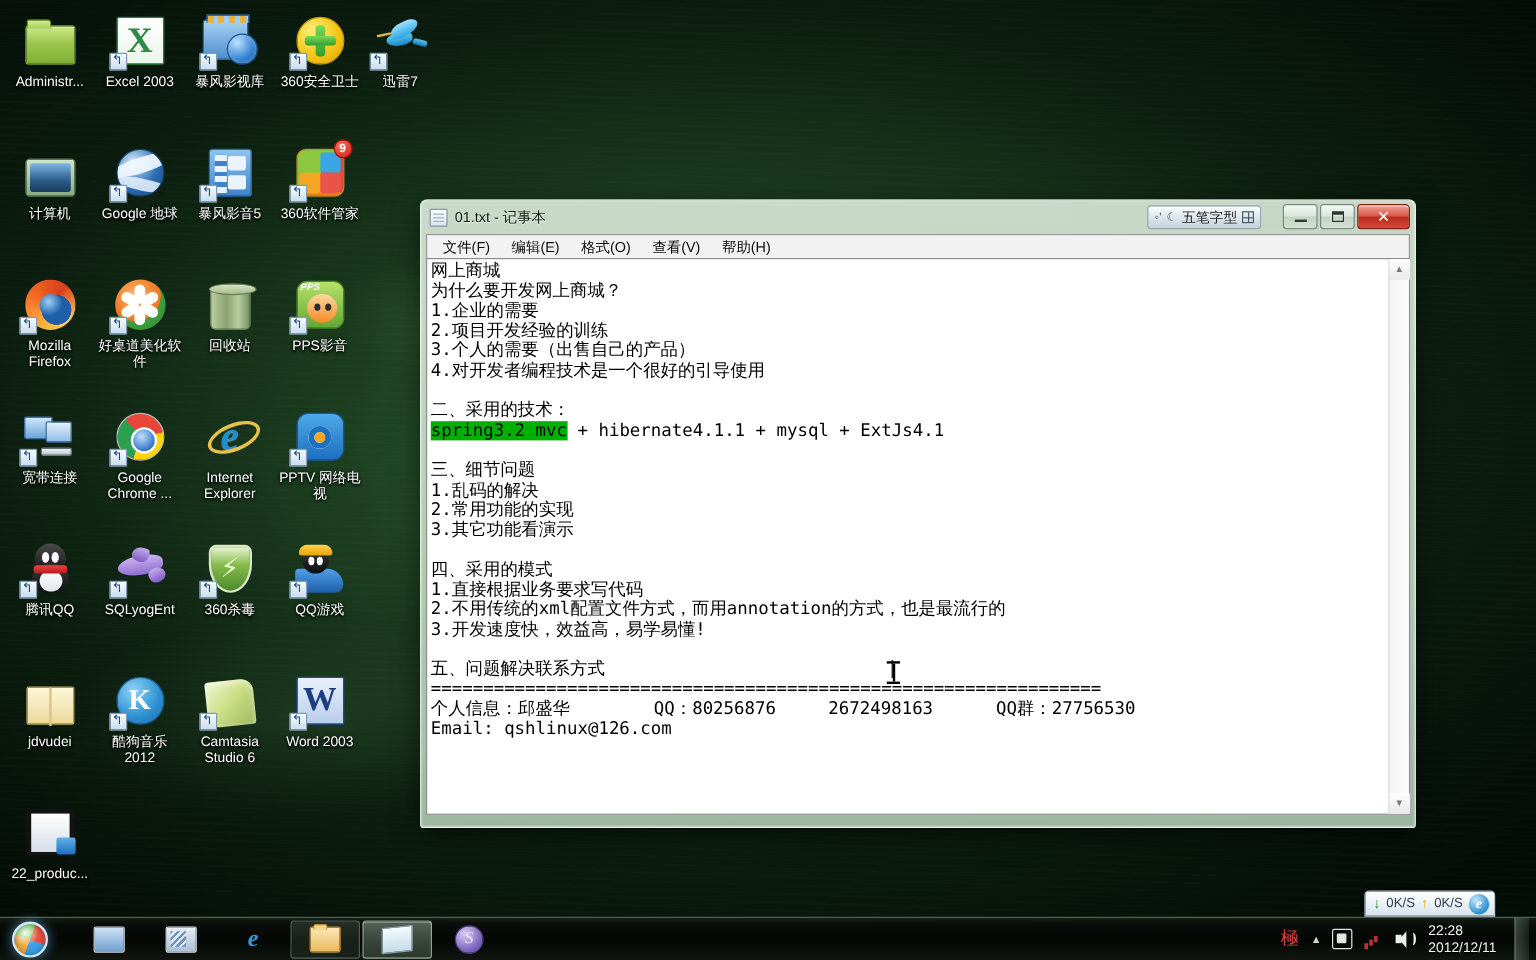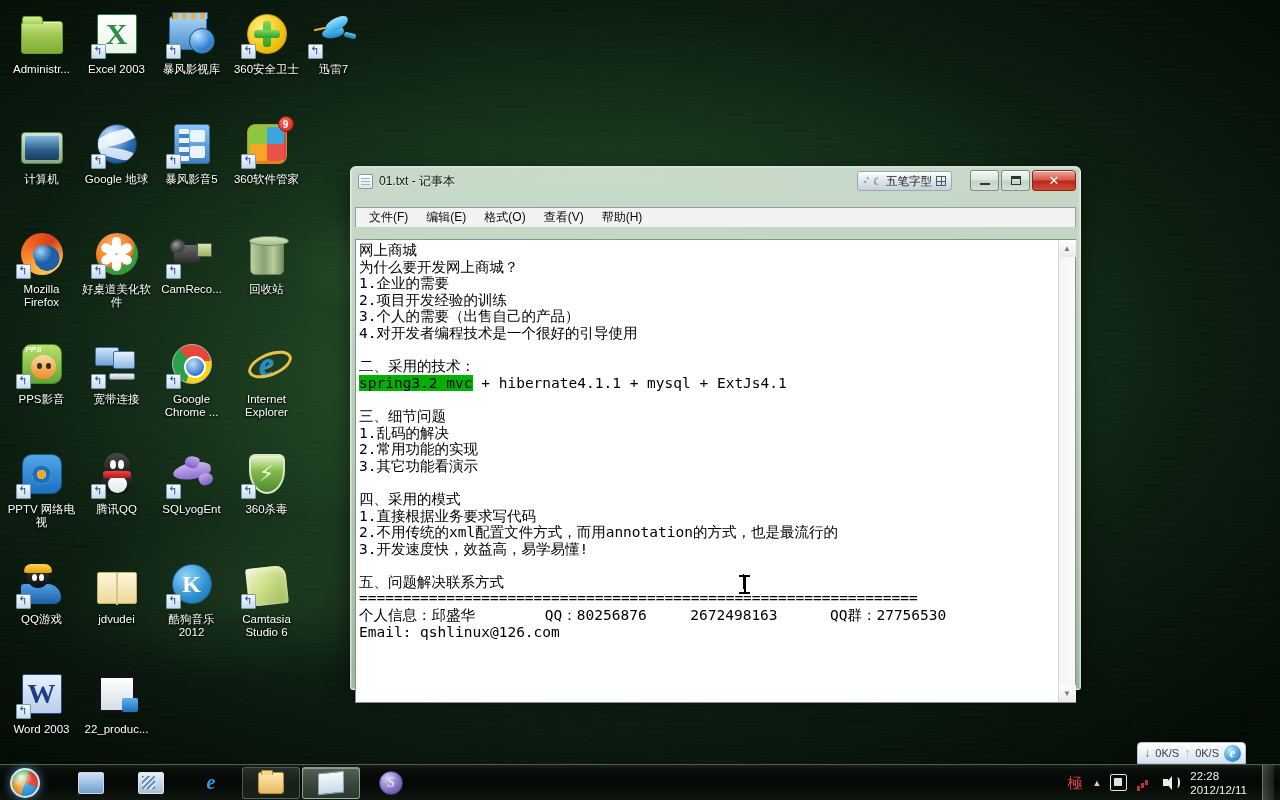--- a/index.html
+++ b/index.html
@@ -358,21 +358,21 @@
   .txtfile::before{
     content:"";position:absolute;right:-1px;top:-1px;width:10px;height:10px;
     background:#d6dde5;border-left:1px solid #a9b2bd;border-bottom:1px solid #a9b2bd;
   }
   .txtfile .l{position:absolute;left:5px;width:22px;height:1px;background:#9fb0c2;}
 
   
   #notepad {
     position: absolute;
     left: 350px; top: 166px;
-    width: 731px; height: 524px;
+    width: 830px; height: 524px;
     z-index: 10;
     border-radius: 6px 6px 3px 3px;
     background: linear-gradient(180deg, rgba(216,232,216,0.92), rgba(178,205,180,0.88));
     border: 1px solid rgba(255,255,255,0.55);
     box-shadow: 0 6px 22px rgba(0,0,0,0.55), inset 0 0 0 1px rgba(255,255,255,0.28);
     padding: 0;
   }
   #np-titlebar {
     height: 28px; position: relative;
     display: flex; align-items: center;
@@ -425,26 +425,26 @@
   .wb.close {
     width: 44px;
     background: linear-gradient(#f0a397 0%, #d7584a 48%, #b8291b 52%, #d24a38 100%);
     border-color: #8d2115; color: #fff; font-weight: bold; font-size: 13px;
     border-radius: 3px 4px 3px 3px;
   }
   .wb .minglyph{display:block;width:10px;height:2px;background:#2a3a2c;margin-top:7px;}
   .wb .maxglyph{display:block;width:10px;height:9px;border:1px solid #2a3a2c;border-top-width:3px;}
 
   #np-menubar {
-    margin: 12px 4px;
+    margin: 0 4px;
     height: 20px;
     background: #f2f2f2;
     border: 1px solid #9a9a9a;
     border-bottom: none;
-    display: flex; 
+    display: flex; align-items: center;
     padding-left: 4px;
   }
   .menu-item {
     font-size: 12px; color: #0a0a0a;
     padding: 2px 9px; line-height: 14px; cursor: default;
   }
 
   #np-textwrap {
     margin: 0 4px 4px 4px;
     height: 464px;
@@ -688,31 +688,20 @@
             <i class="pet p4"></i>
             <i class="pet p5"></i>
             <i class="pet p6"></i>
           </div>
           <span class="shortcut-arrow"></span>
         </div>
         <div class="ic-label">好桌道美化软件</div>
       </div>
       <div class="desk-icon">
         <div class="ic-img">
-          <div class="camcorder">
-            <i class="bd"></i>
-            <i class="scr2"></i>
-            <i class="lens"></i>
-          </div>
-          <span class="shortcut-arrow"></span>
-        </div>
-        <div class="ic-label">CamReco...</div>
-      </div>
-      <div class="desk-icon">
-        <div class="ic-img">
           <div class="bin"></div>
         </div>
         <div class="ic-label">回收站</div>
       </div>
       <div class="desk-icon">
         <div class="ic-img">
           <div class="pps">
             <i class="tx">PPS</i>
             <i class="head"></i>
             <i class="e1"></i>

